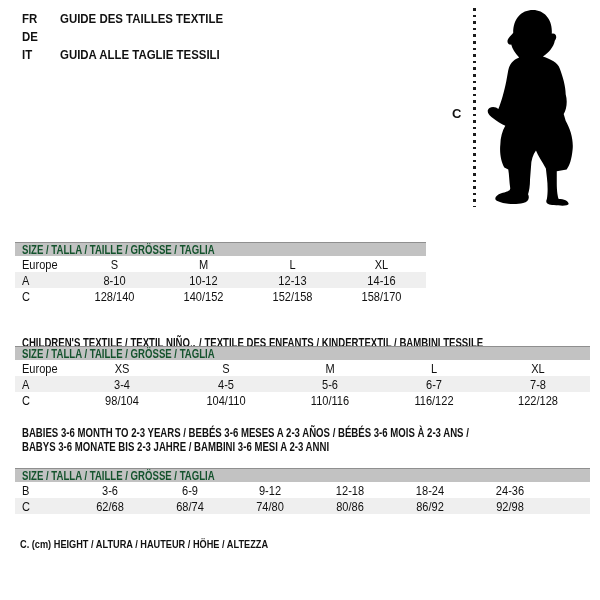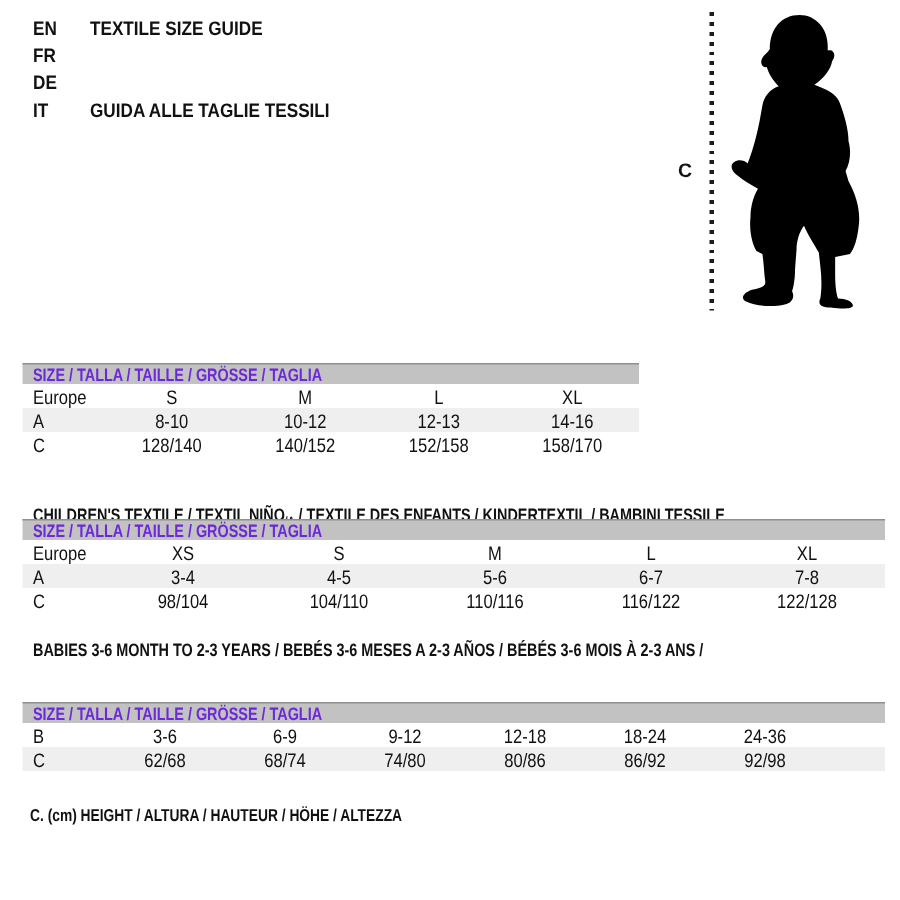--- a/index.html
+++ b/index.html
@@ -29,44 +29,41 @@
   .s3-title{left:22px;top:426px;}
   .sub-a{font-size:8px;vertical-align:-3px;}
 
   
   .tbl{position:absolute;left:15px;}
   .t1{top:242px;width:411px;}
   .t2{top:346px;width:575px;}
   .t3{top:468px;width:575px;}
   .tbl-head{height:14px;background:#c2c2c2;border-top:1px solid #8f8f8f;
     display:flex;align-items:center;padding-left:7px;box-sizing:border-box;
-    font-weight:700;font-size:12px;color:#6d28d9;}
+    font-weight:700;font-size:12px;color:#14532d;}
   .tbl-row{display:flex;height:16px;align-items:center;font-size:13px;}
   .tbl-row.stripe{background:#efefef;}
   .row-label{width:48px;padding-left:7px;flex:0 0 auto;}
   .row-label span{display:inline-block;transform:scaleX(.85);transform-origin:0 50%;}
   .cell{flex:1 1 0;text-align:center;transform:scaleX(.85);white-space:nowrap;}
   .end-spacer{flex:0 0 40px;}
 
   
   .notes{position:absolute;left:20px;top:535px;}
   .note-line{height:17.5px;font-weight:700;font-size:11.5px;display:flex;align-items:center;}
 </style>
 </head>
 <body>
 
 <div class="page">
 
   <div class="lang-list">
     <div class="lang-row">
-      <div class="lang-code"><span>EN</span></div>
-      <div class="lang-title"><span>TEXTILE SIZE GUIDE</span></div>
-    </div>
-    <div class="lang-row">
       <div class="lang-code"><span>FR</span></div>
+      <div class="lang-title"><span>GUIDE DES TAILLES TEXTILE</span></div>
     </div>
     <div class="lang-row">
       <div class="lang-code"><span>DE</span></div>
     </div>
     <div class="lang-row">
       <div class="lang-code"><span>IT</span></div>
       <div class="lang-title"><span>GUIDA ALLE TAGLIE TESSILI</span></div>
     </div>
   </div>
 
@@ -131,20 +128,21 @@
       <div class="cell">98/104</div>
       <div class="cell">104/110</div>
       <div class="cell">110/116</div>
       <div class="cell">116/122</div>
       <div class="cell">122/128</div>
     </div>
   </div>
 
   <div class="tbl-title s3-title">
     <div><span class="cnd-l">BABIES 3-6 MONTH TO 2-3 YEARS / BEBÉS 3-6 MESES A 2-3 AÑOS / BÉBÉS 3-6 MOIS À 2-3 ANS /</span></div>
+    <div><span class="cnd-l">BABYS 3-6 MONATE BIS 2-3 JAHRE / BAMBINI 3-6 MESI A 2-3 ANNI</span></div>
   </div>
   <div class="tbl t3">
     <div class="tbl-head">
       <span class="cnd-l">SIZE / TALLA / TAILLE / GRÖSSE / TAGLIA</span>
     </div>
     <div class="tbl-row">
       <div class="row-label"><span>B</span></div>
       <div class="cell">3-6</div>
       <div class="cell">6-9</div>
       <div class="cell">9-12</div>

